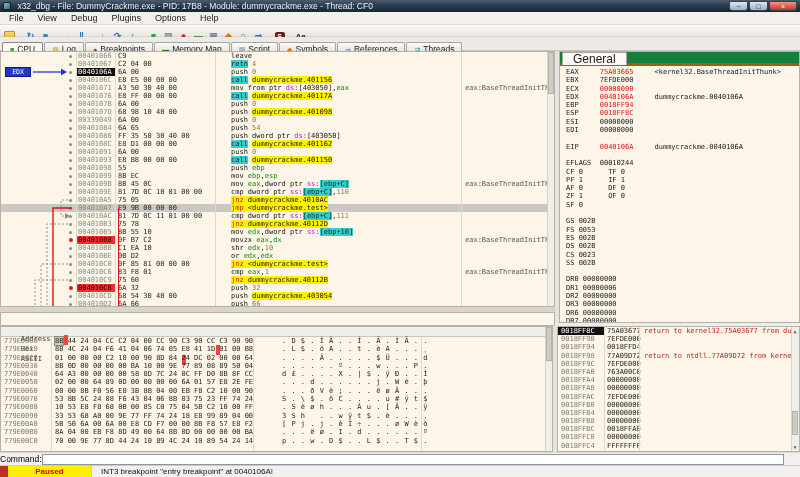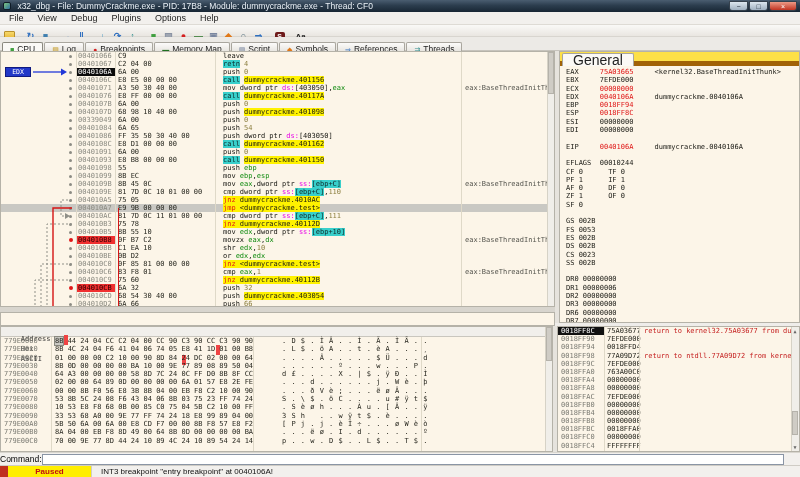--- a/index.html
+++ b/index.html
@@ -51,43 +51,43 @@
 #disasm{left:0;top:51px;width:555px;height:256px}
 .drow{display:flex;height:8px;line-height:8px;white-space:pre}
 .drow.sel{background:var(--selbg)}
 .dg{width:75px;flex:none;position:relative}
 .dot{position:absolute;right:4px;top:2.5px;width:3px;height:3px;border-radius:50%;background:#8C8C84}
 .dot.red{background:#E01818;width:4px;height:4px;top:2px;right:3.5px}
 .da{width:39px;flex:none;color:#8A8A80;padding-left:2px}
 .da.eip{background:var(--eipbg);color:#F8F8F8}
 .da.bp{background:var(--bpbg);color:#2A0000}
 .db{width:100px;flex:none;padding-left:3px;color:#26261E}
-.di{width:246px;flex:none;padding-left:8px;overflow:hidden}
+.di{width:246px;flex:none;padding-left:16px;overflow:hidden}
 .dc{flex:1;padding-left:4px;color:#55554E;white-space:nowrap;overflow:hidden}
 .tk-m{color:#14140F}
 .tk-mc{background:var(--cyan);color:#0A2B2B}
 .tk-mj{background:var(--yellow);color:var(--redtxt)}
 .tk-lb{background:var(--yellow);color:#1A1A10}
 .tk-sg{color:var(--magenta)}
 .tk-rg{color:var(--green)}
 .tk-n{color:var(--numc)}
 .tk-mm{background:var(--cyan);color:#102A2A}
 #edxbox{position:absolute;left:4px;top:15px;width:26px;height:10px;background:#2238C8;
  border:1px solid #101A80;color:#fff;font-size:6.5px;line-height:8px;text-align:center}
 #redline{position:absolute;left:117px;top:156px;width:1px;height:100px;background:#D51515}
 #jumpsvg{position:absolute;left:0;top:0}
 
 #hsplit{position:absolute;left:0;top:307px;width:555px;height:5px;background:#D8D5CE}
 #infobox{position:absolute;left:0;top:312px;width:555px;height:14px;background:var(--panebg);border:1px solid #B5B2A8}
 #vsplit1{position:absolute;left:555px;top:51px;width:4px;height:272px;background:#E6E3DD}
 #vsplit2{position:absolute;left:553px;top:326px;width:4px;height:126px;background:#E6E3DD}
 
 #regs{left:559px;top:51px;width:241px;height:272px}
-#rtabs{height:14px;background:#fde047;border-bottom:5px solid #a16207;padding-left:2px;
- font-family:"Liberation Sans",sans-serif;font-size:14px}
+#rtabs{height:14px;background:#15803d;border-bottom:3px solid #a16207;padding-left:2px;
+ font-family:"Liberation Sans",sans-serif;font-size:12px}
 #rtab-general{display:inline-block;height:13px;line-height:12px;padding:0 10px;background:#FBF9F5;
  border:1px solid #A9A69E;border-bottom:none;border-radius:2px 2px 0 0}
 #rlines{padding-top:2px}
 .rline{height:8.3px;line-height:8.3px;white-space:pre;padding-left:6px}
 .rt-k{color:#1A1A14}
 .rt-r{color:var(--redtxt)}
 
 #dump{left:0;top:326px;width:553px;height:126px}
 #dumphdr{height:10px;background:#F1EFEB;border-bottom:1px solid #C9C6BE;white-space:pre}
 .dhc{display:inline-block;height:10px;line-height:9px;border-right:4px solid #ef4444;padding-left:3px;color:#333}
@@ -133,21 +133,21 @@
 <div id="disasm" class="pane">
   <div class="vline" style="left:75px"></div>
   <div class="vline" style="left:114px"></div>
   <div class="vline" style="left:214px"></div>
   <div class="vline" style="left:460px"></div>
   <div id="drows">
       <div class="drow"><span class="dg"><span class="dot"></span></span><span class="da">00401066</span><span class="db">C9</span><span class="di"><span class="tk-m">leave</span></span><span class="dc"></span></div>
       <div class="drow"><span class="dg"><span class="dot"></span></span><span class="da">00401067</span><span class="db">C2 04 00</span><span class="di"><span class="tk-mc">retn</span><span class="tk-n"> 4</span></span><span class="dc"></span></div>
       <div class="drow"><span class="dg"><span class="dot"></span></span><span class="da eip">0040106A</span><span class="db">6A 00</span><span class="di"><span class="tk-m">push </span><span class="tk-n">0</span></span><span class="dc"></span></div>
       <div class="drow"><span class="dg"><span class="dot"></span></span><span class="da">0040106C</span><span class="db">E8 E5 00 00 00</span><span class="di"><span class="tk-mc">call</span><span class="tk-m"> </span><span class="tk-lb">dummycrackme.401156</span></span><span class="dc"></span></div>
-      <div class="drow"><span class="dg"><span class="dot"></span></span><span class="da">00401071</span><span class="db">A3 50 30 40 00</span><span class="di"><span class="tk-m">mov dword ptr </span><span class="tk-sg">ds:</span><span class="tk-m">[403050],</span><span class="tk-rg">eax</span></span><span class="dc">eax:BaseThreadInitThunk</span></div>
+      <div class="drow"><span class="dg"><span class="dot"></span></span><span class="da">00401071</span><span class="db">A3 50 30 40 00</span><span class="di"><span class="tk-m">mov from ptr </span><span class="tk-sg">ds:</span><span class="tk-m">[403050],</span><span class="tk-rg">eax</span></span><span class="dc">eax:BaseThreadInitThunk</span></div>
       <div class="drow"><span class="dg"><span class="dot"></span></span><span class="da">00401076</span><span class="db">E8 FF 00 00 00</span><span class="di"><span class="tk-mc">call</span><span class="tk-m"> </span><span class="tk-lb">dummycrackme.40117A</span></span><span class="dc"></span></div>
       <div class="drow"><span class="dg"><span class="dot"></span></span><span class="da">0040107B</span><span class="db">6A 00</span><span class="di"><span class="tk-m">push </span><span class="tk-n">0</span></span><span class="dc"></span></div>
       <div class="drow"><span class="dg"><span class="dot"></span></span><span class="da">0040107D</span><span class="db">68 98 10 40 00</span><span class="di"><span class="tk-m">push </span><span class="tk-lb">dummycrackme.401098</span></span><span class="dc"></span></div>
       <div class="drow"><span class="dg"><span class="dot"></span></span><span class="da">00339049</span><span class="db">6A 00</span><span class="di"><span class="tk-m">push </span><span class="tk-n">0</span></span><span class="dc"></span></div>
       <div class="drow"><span class="dg"><span class="dot"></span></span><span class="da">00401084</span><span class="db">6A 65</span><span class="di"><span class="tk-m">push </span><span class="tk-n">54</span></span><span class="dc"></span></div>
       <div class="drow"><span class="dg"><span class="dot"></span></span><span class="da">00401086</span><span class="db">FF 35 50 30 40 00</span><span class="di"><span class="tk-m">push dword ptr </span><span class="tk-sg">ds:</span><span class="tk-m">[403050]</span></span><span class="dc"></span></div>
       <div class="drow"><span class="dg"><span class="dot"></span></span><span class="da">0040108C</span><span class="db">E8 D1 00 00 00</span><span class="di"><span class="tk-mc">call</span><span class="tk-m"> </span><span class="tk-lb">dummycrackme.401162</span></span><span class="dc"></span></div>
       <div class="drow"><span class="dg"><span class="dot"></span></span><span class="da">00401091</span><span class="db">6A 00</span><span class="di"><span class="tk-m">push </span><span class="tk-n">0</span></span><span class="dc"></span></div>
       <div class="drow"><span class="dg"><span class="dot"></span></span><span class="da">00401093</span><span class="db">E8 B8 00 00 00</span><span class="di"><span class="tk-mc">call</span><span class="tk-m"> </span><span class="tk-lb">dummycrackme.401150</span></span><span class="dc"></span></div>
       <div class="drow"><span class="dg"><span class="dot"></span></span><span class="da">00401098</span><span class="db">55</span><span class="di"><span class="tk-m">push </span><span class="tk-rg">ebp</span></span><span class="dc"></span></div>

